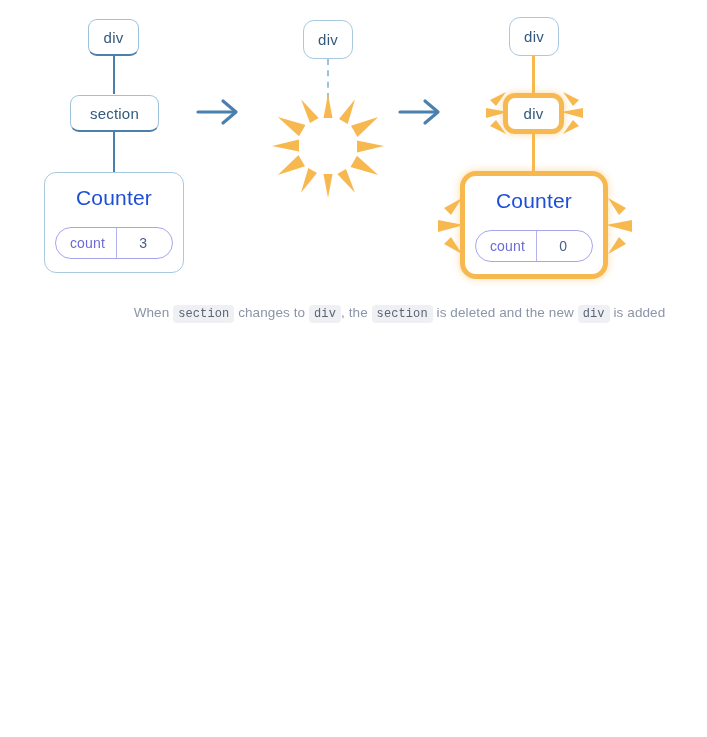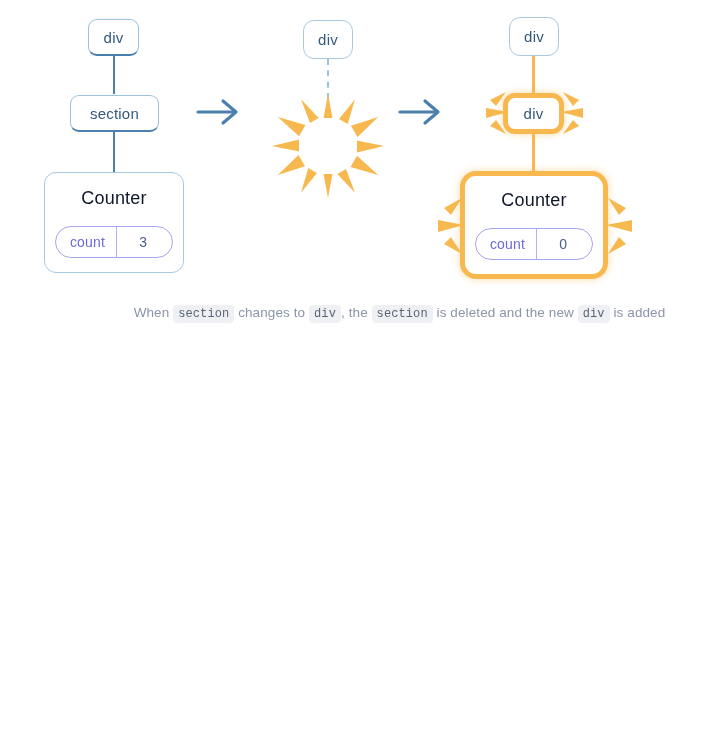--- a/index.html
+++ b/index.html
@@ -70,22 +70,22 @@
     flex-direction: column;
     align-items: center;
     justify-content: center;
   }
   .counter-card.highlight {
     border: 5px solid #f7b94f;
     border-radius: 16px;
     box-shadow: 0 0 7px 1px rgba(247,185,79,.40);
   }
   .counter-title {
-    font-size: 18px;
-    color: #0f172a;
+    font-size: 21px;
+    color: #1d4ed8;
     letter-spacing: .2px;
     margin-bottom: 17px;
   }
   .count-pill {
     display: flex;
     align-items: stretch;
     border: 1.4px solid #a6a6ef;
     border-radius: 999px;
     overflow: hidden;
     height: 30px;

